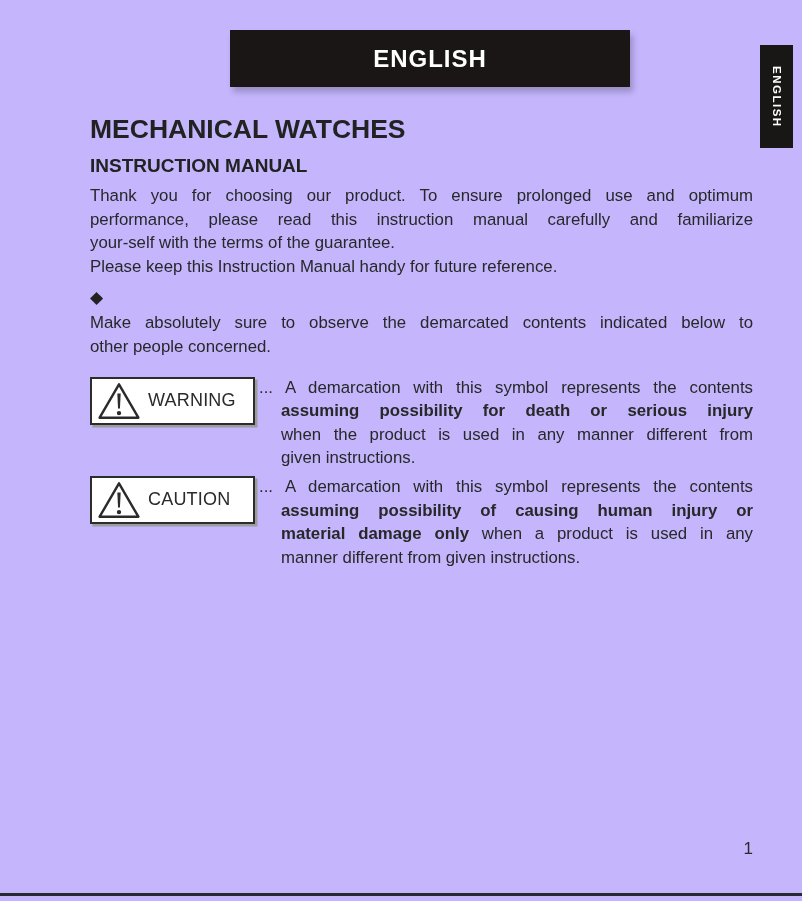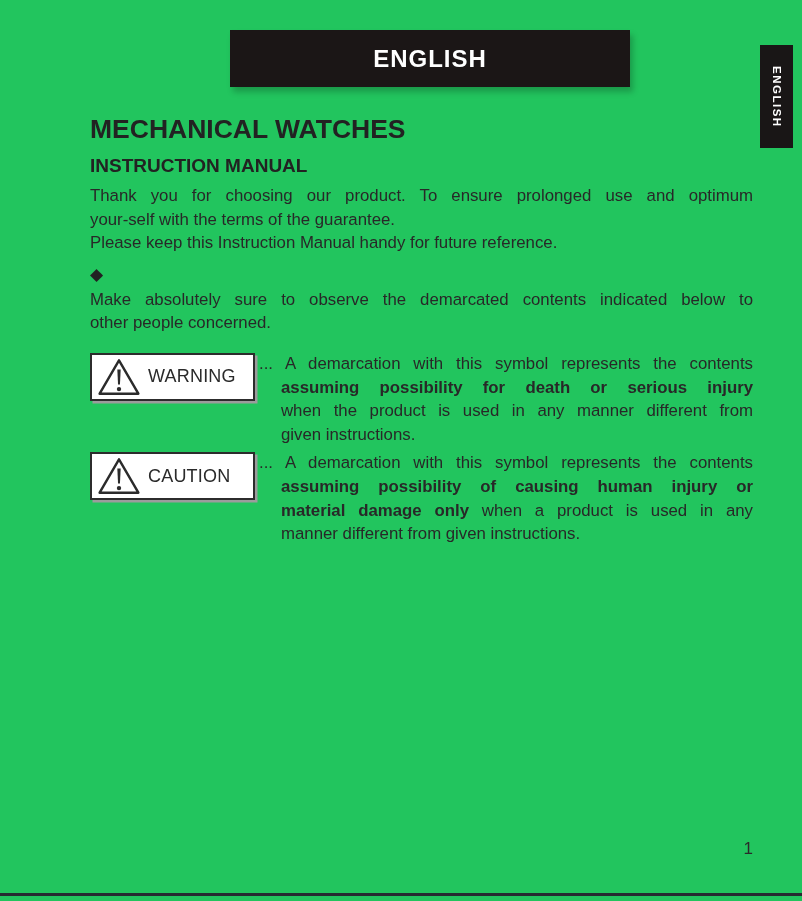--- a/index.html
+++ b/index.html
@@ -1,20 +1,20 @@
 <!DOCTYPE html>
 <html style="--banner-bg: #1b1616; --tab-bg: #191616; --rule-color: #262b31; --alert-border: #2c2c2c; --alert-shadow: #9c9c9c;"><head>
 <meta charset="utf-8">
 <style>
   html, body { margin: 0; padding: 0; background: #ffffff; }
   .page {
     position: relative;
     width: 802px;
     height: 901px;
-    background: #22c55e;
+    background: #c4b5fd;
     font-family: "Liberation Sans", "DejaVu Sans", sans-serif;
     color: #262626;
     overflow: hidden;
   }
 
   
   .banner {
     position: absolute;
     left: 230px; top: 30px;
     width: 400px; height: 57px;
@@ -149,20 +149,21 @@
     <span class="side-tab-label">ENGLISH</span>
   </div>
 
   <div class="content">
 
     <h1 class="doc-title">MECHANICAL WATCHES</h1>
     <h2 class="doc-subtitle">INSTRUCTION MANUAL</h2>
 
     <div class="body-text para">
         <div class="tline"><span>Thank you for choosing our product. To ensure prolonged use and optimum</span></div>
+        <div class="tline"><span>performance, please read this instruction manual carefully and familiarize</span></div>
         <div class="tline tline-last"><span>your-self with the terms of the guarantee.</span></div>
       </div>
     <div class="body-text para para-gap">
         <div class="tline tline-last"><span>Please keep this Instruction Manual handy for future reference.</span></div>
       </div>
 
     <h3 class="section-heading">
       <span class="diamond">◆</span>
     </h3>
     <div class="body-text para safety-body">

